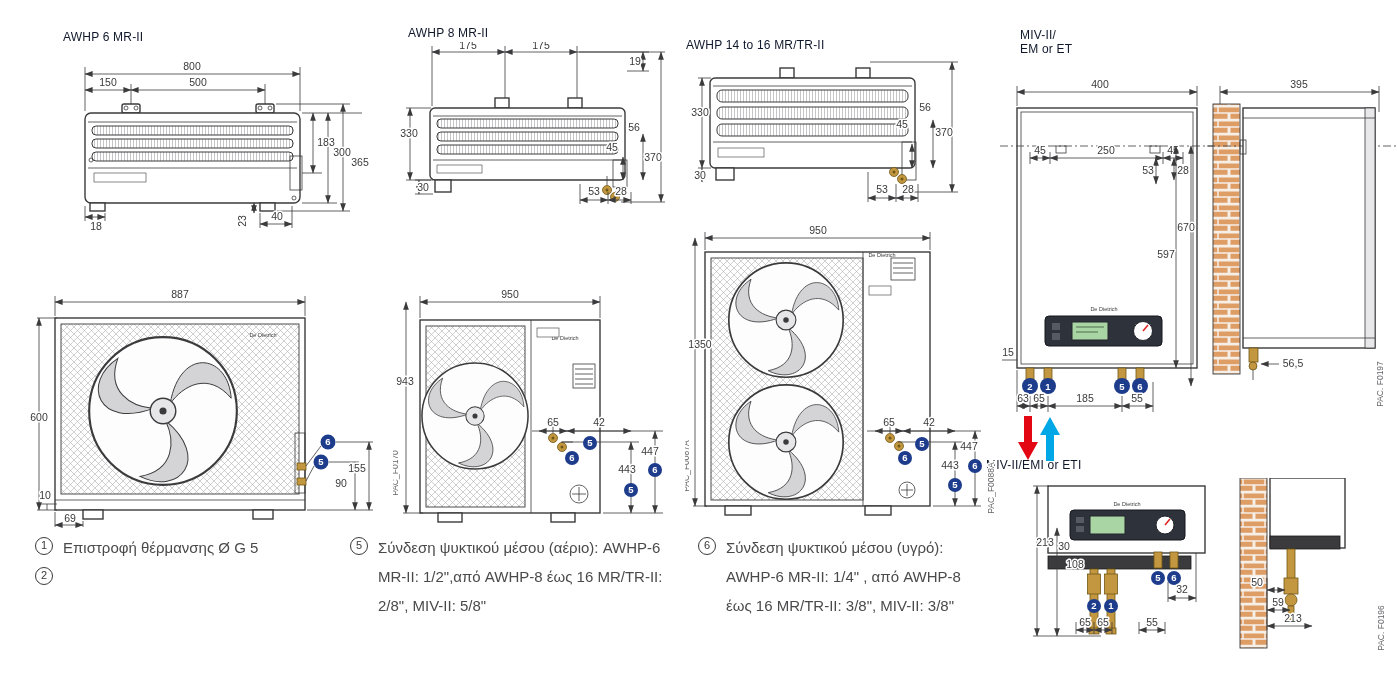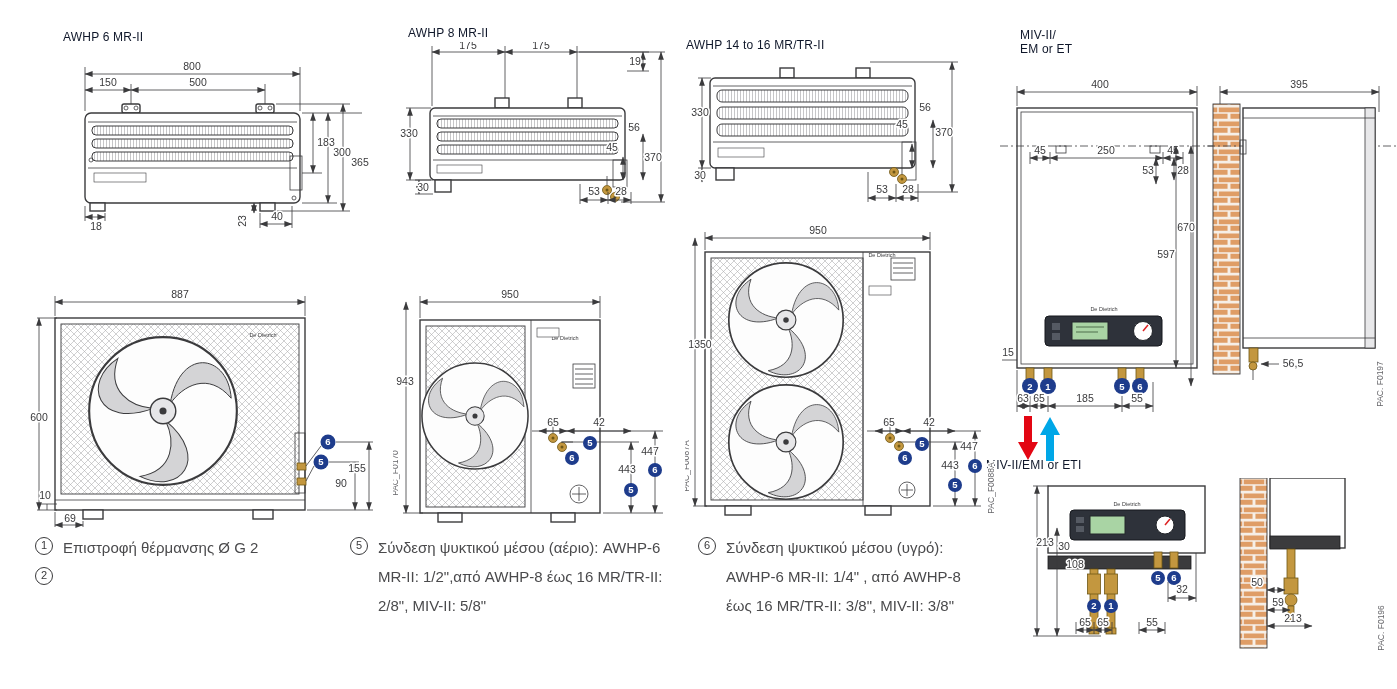--- a/index.html
+++ b/index.html
@@ -614,21 +614,21 @@
       <line class="dline darr" x1="35" y1="132" x2="58" y2="132"></line>
       <text class="dim" x="46" y="128">59</text>
       <line class="dline darr" x1="35" y1="148" x2="80" y2="148"></line>
       <text class="dim" x="61" y="144">213</text>
       <text class="ref" transform="rotate(-90 152 150)" x="152" y="150">PAC. F0196</text>
     </g>
   </svg>
 
   <div class="legend-item" style="left:35px;top:533px;width:300px">
     <div class="lnum">1</div>
-    <div class="ltext">Επιστροφή θέρμανσης Ø G 2</div>
+    <div class="ltext">Επιστροφή θέρμανσης Ø G 5</div>
   </div>
   <div class="legend-item" style="left:35px;top:563px;width:300px">
     <div class="lnum">2</div>
   </div>
   <div class="legend-item" style="left:350px;top:533px;width:315px">
     <div class="lnum">5</div>
     <div class="ltext">Σύνδεση ψυκτικού μέσου (αέριο): AWHP-6 MR-II: 1/2",από AWHP-8 έως 16 MR/TR-II: 2/8", MIV-II: 5/8"</div>
   </div>
   <div class="legend-item" style="left:698px;top:533px;width:292px">
     <div class="lnum">6</div>

